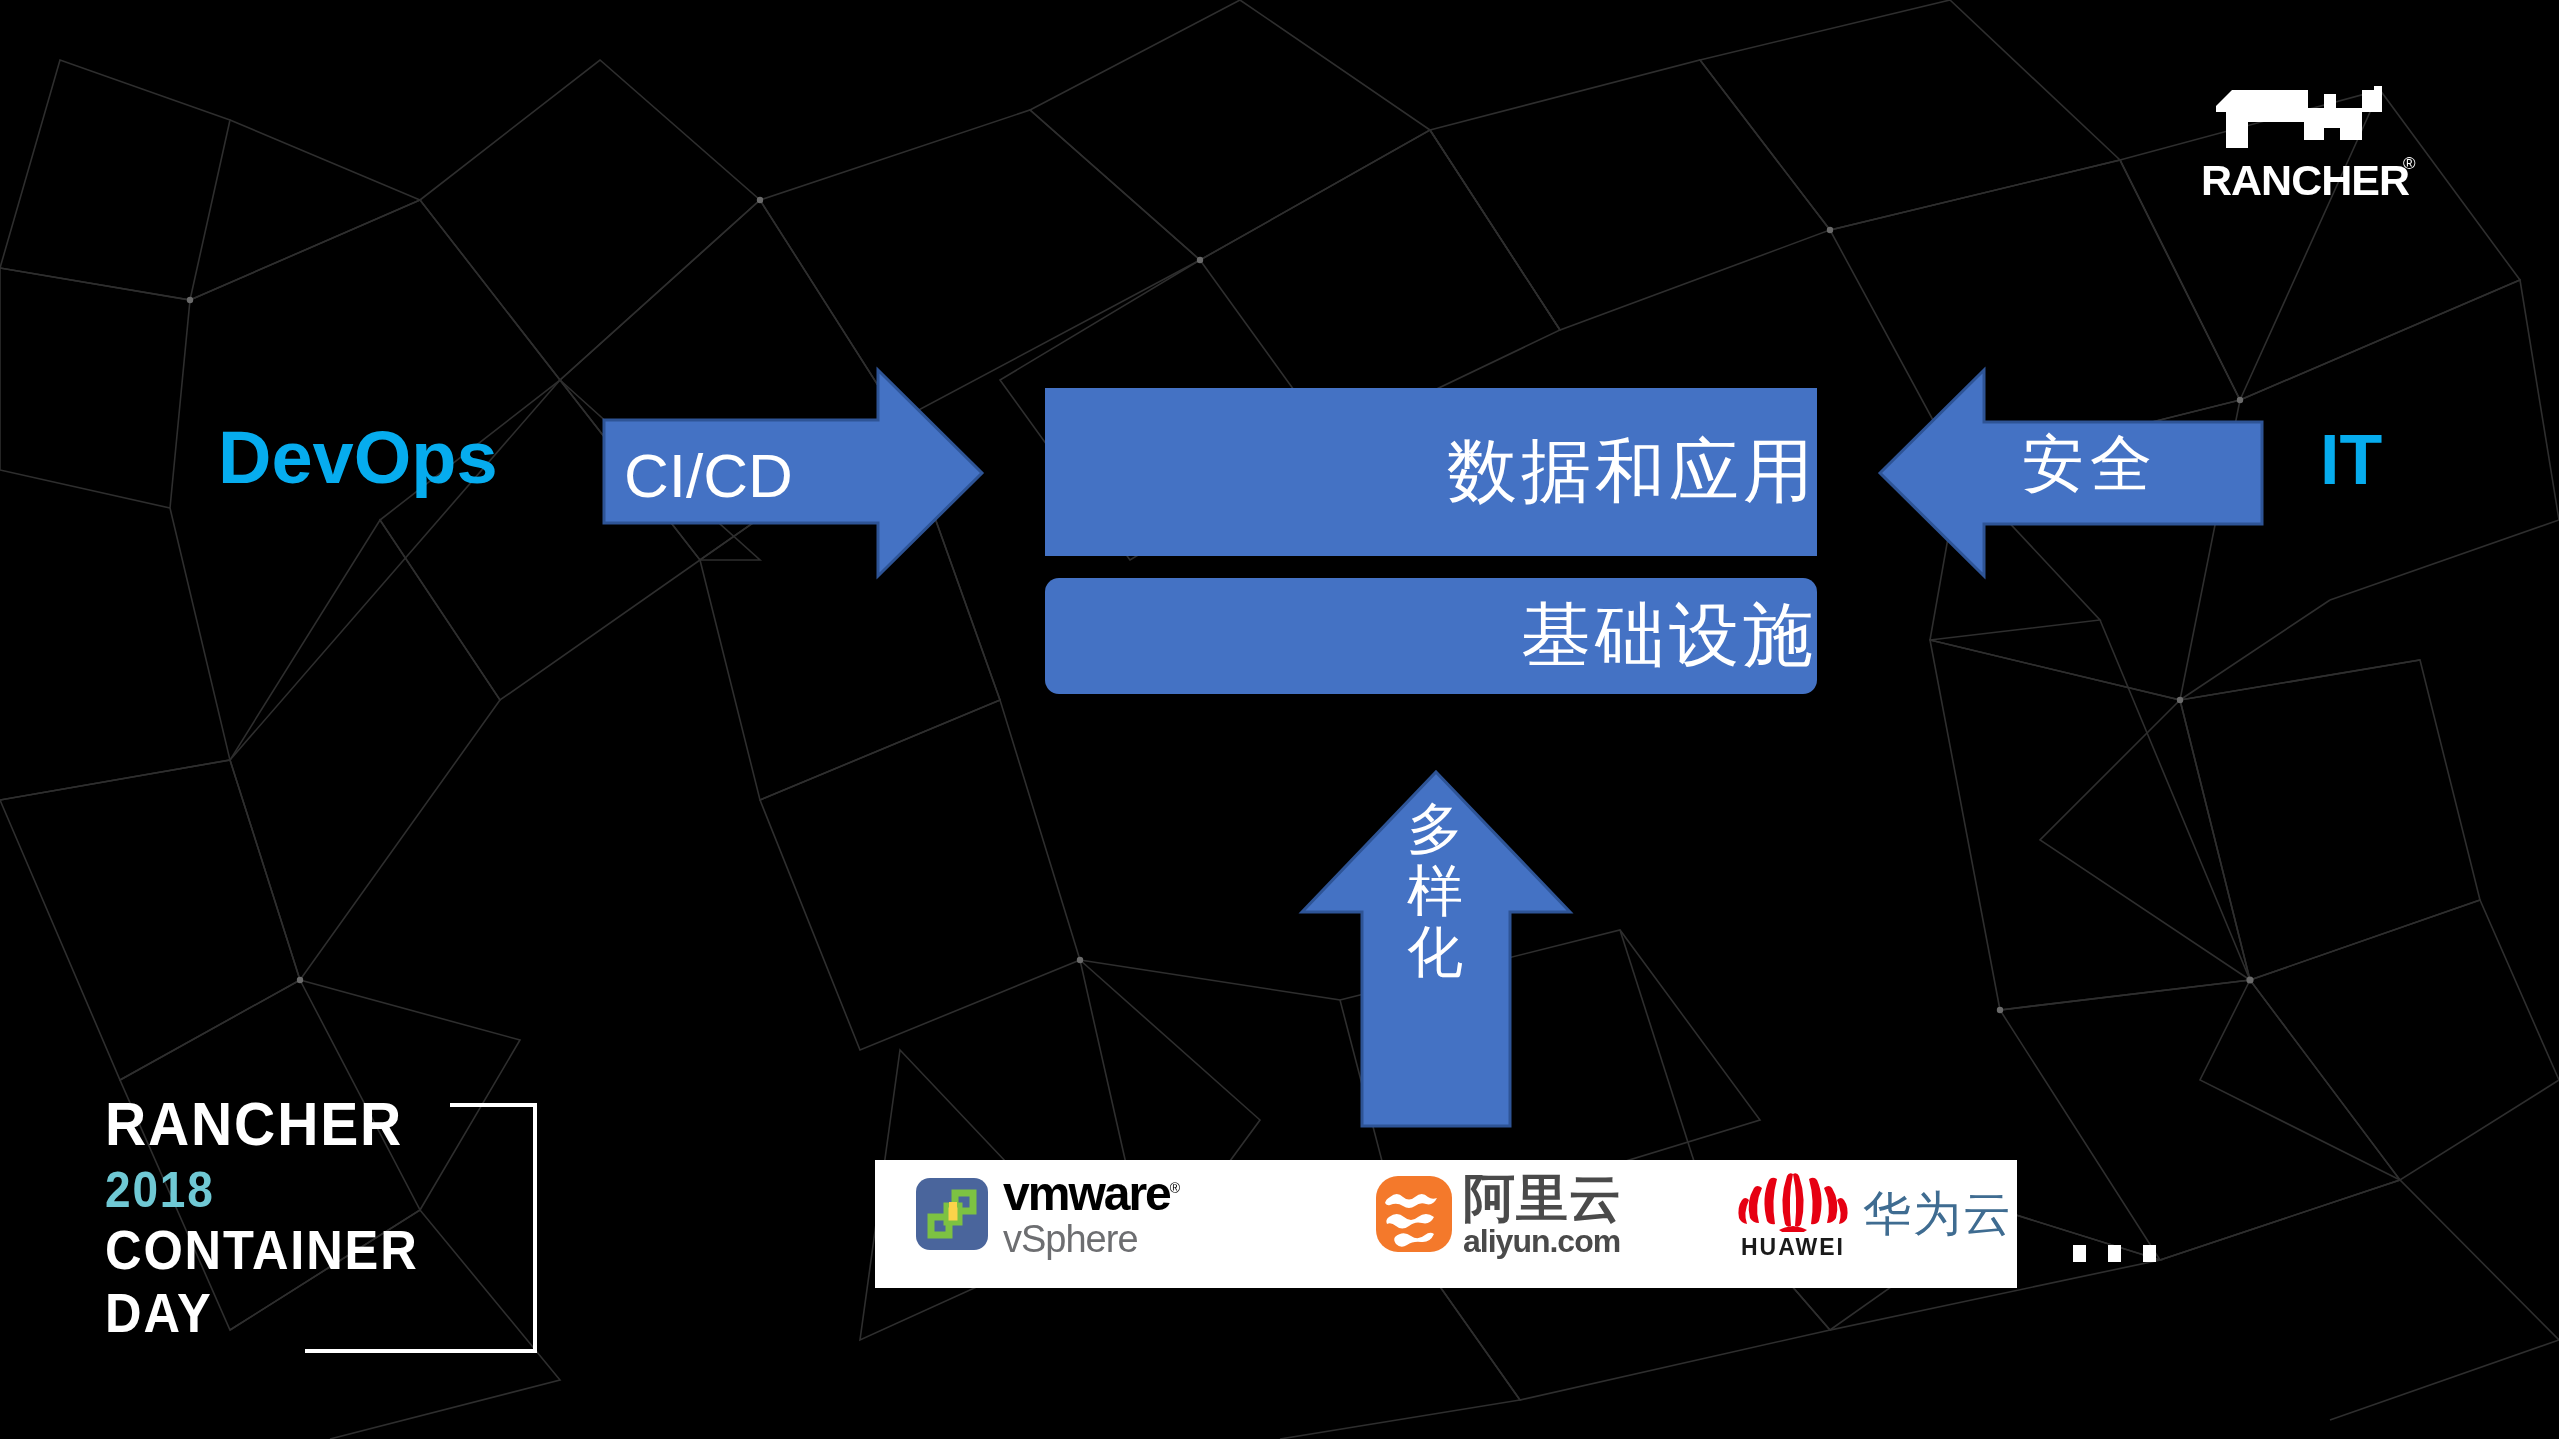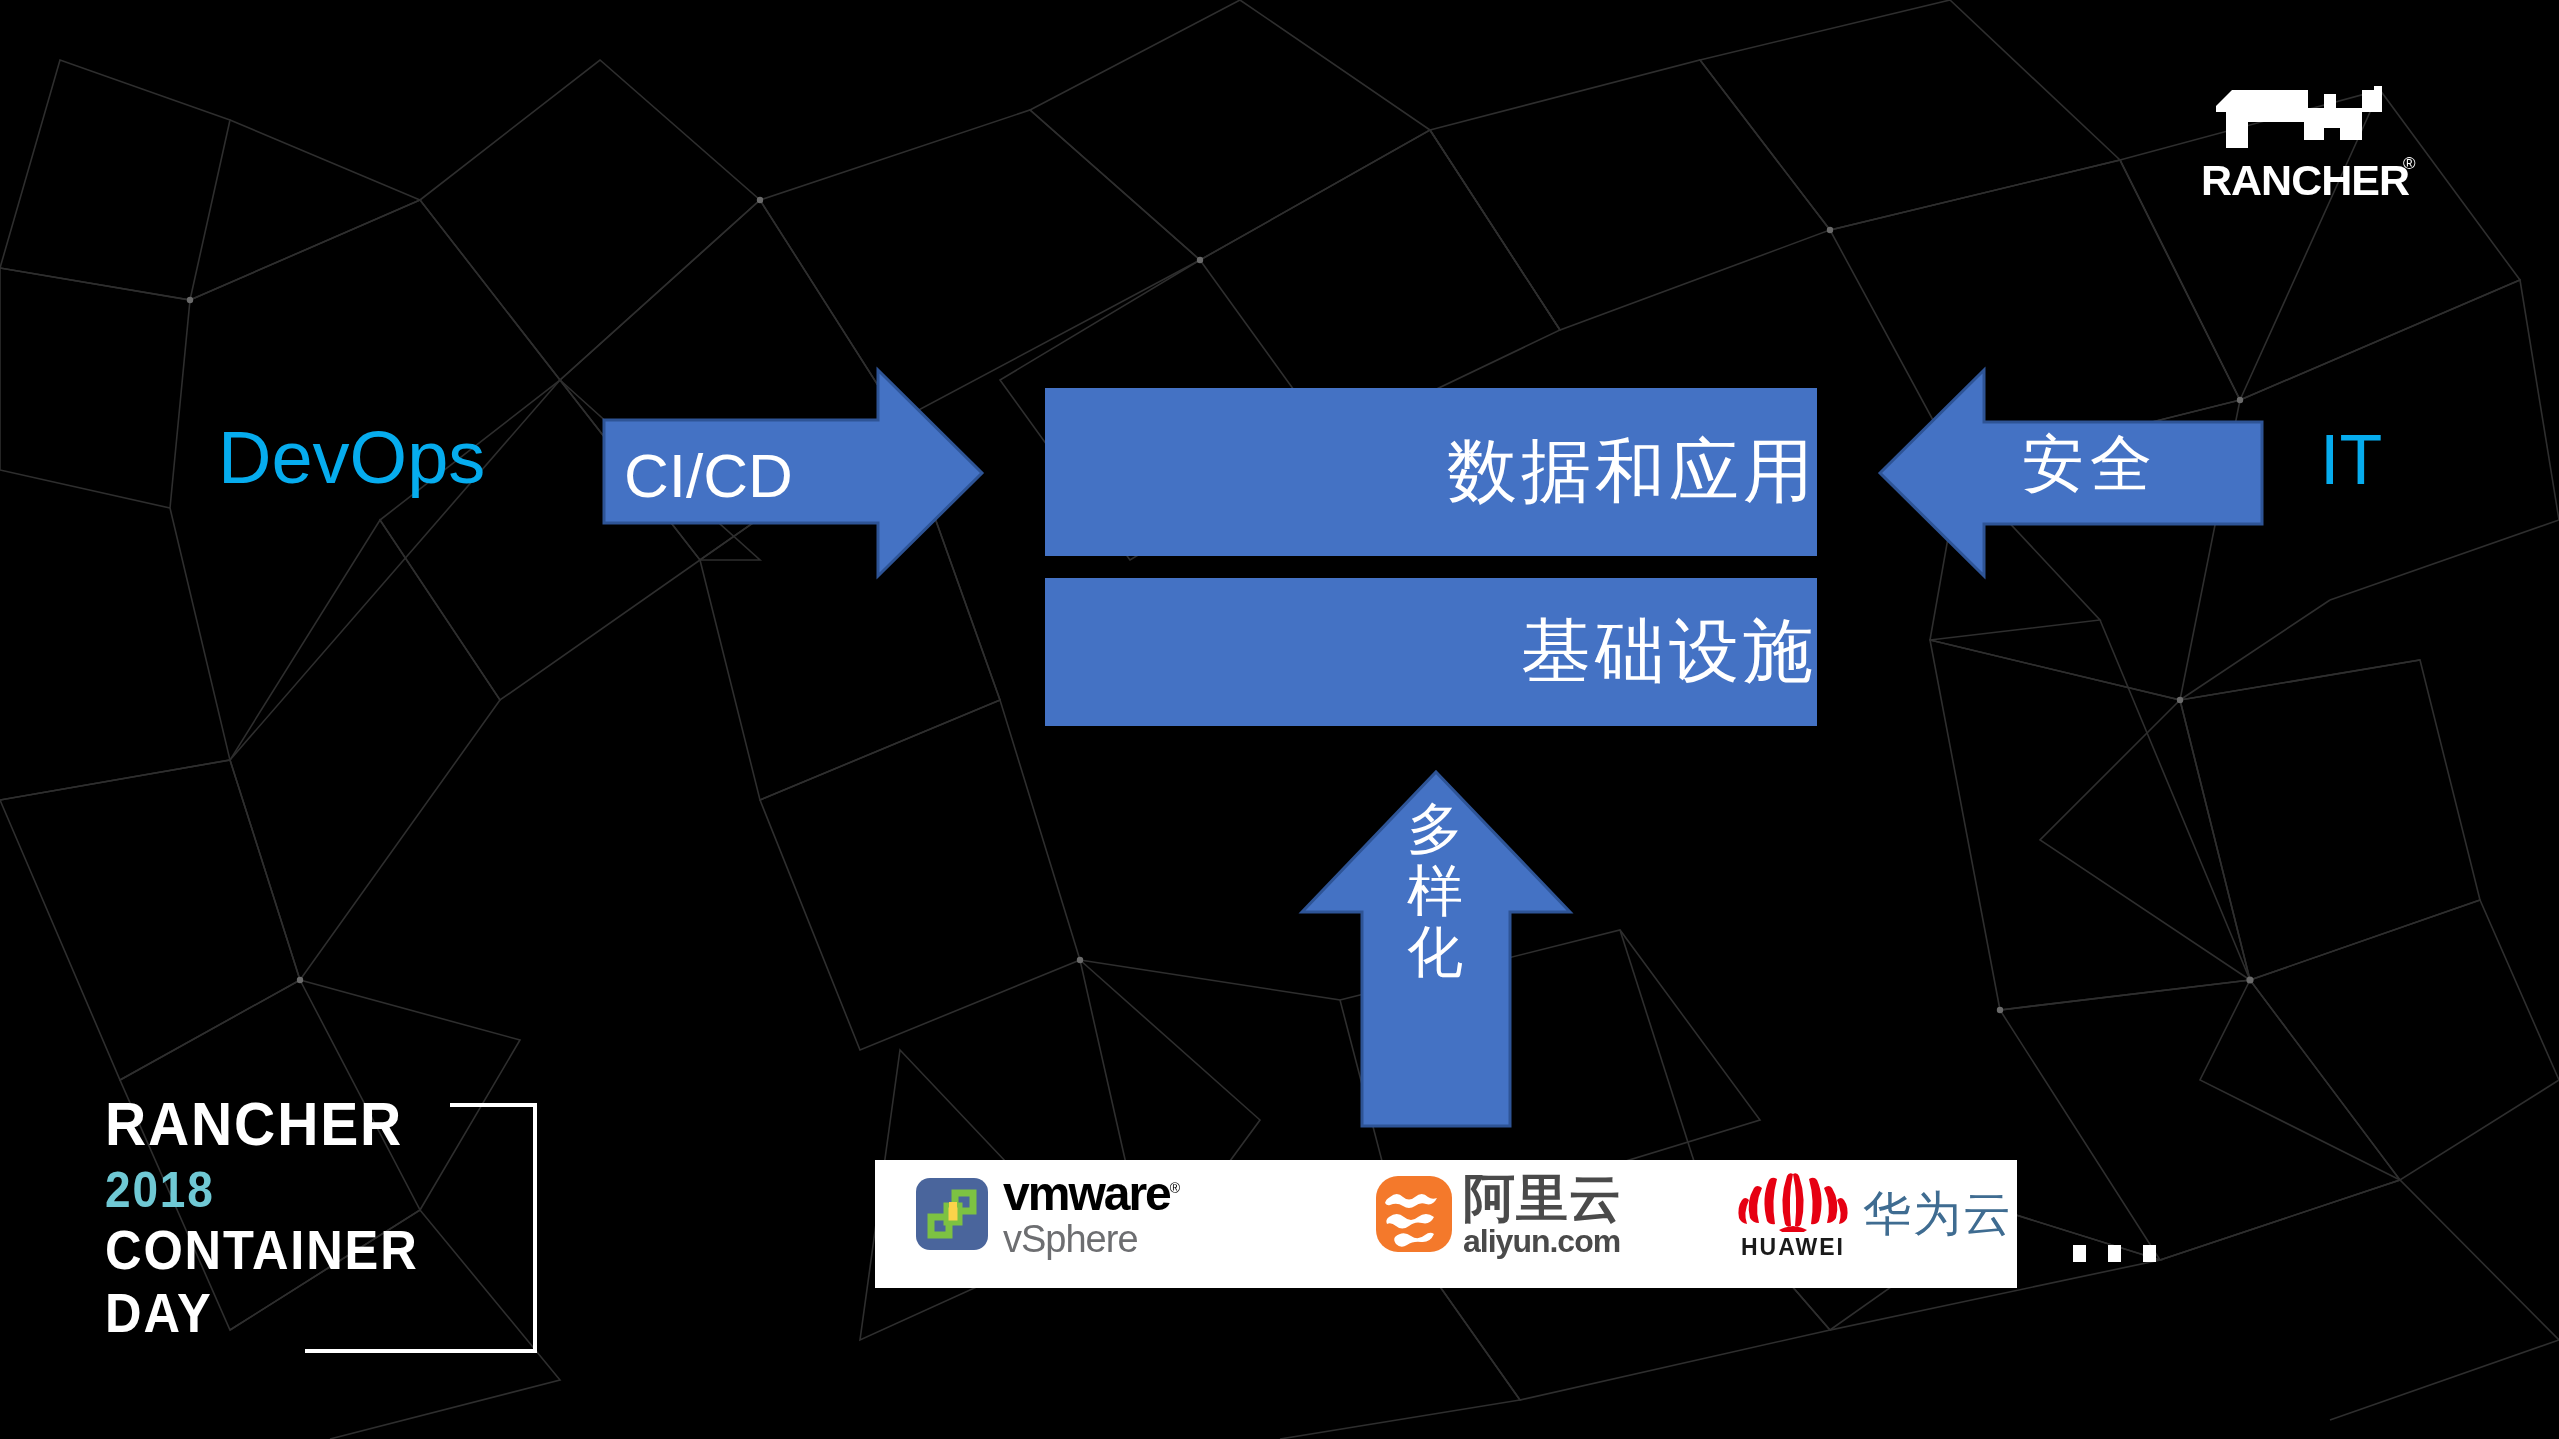--- a/index.html
+++ b/index.html
@@ -79,21 +79,21 @@
     left: 0; top: 0;
     width: 520px;
     height: 275px;
     pointer-events: none;
   }
 
   
   .side-label {
     position: absolute;
     color: #06ACEE;
-    font-weight: normal;
+    font-weight: bold;
     font-family: "Liberation Sans", sans-serif;
     white-space: nowrap;
   }
   #label-devops { left: 218px; top: 415px; font-size: 74px; }
   #label-it     { left: 2320px; top: 420px; font-size: 70px; }
 
   
   .shape-text {
     position: absolute;
     color: #ffffff;
@@ -125,21 +125,21 @@
   
   .main-box {
     position: absolute;
     background: #4472C4;
     display: flex;
     align-items: center;
     justify-content: flex-end;
     color: #ffffff;
   }
   #box-data  { left: 1045px; top: 388px; width: 772px; height: 168px; font-size: 70px; }
-  #box-infra { left: 1045px; top: 578px; width: 772px; height: 148px; font-size: 70px; }
+  #box-infra { left: 1045px; top: 578px; width: 772px; height: 116px; font-size: 70px; border-radius: 14px; }
   .main-box .box-label { letter-spacing: 4px; }
 
   
   #vendor-strip {
     position: absolute;
     left: 875px;
     top: 1160px;
     width: 1142px;
     height: 128px;
     background: #ffffff;

